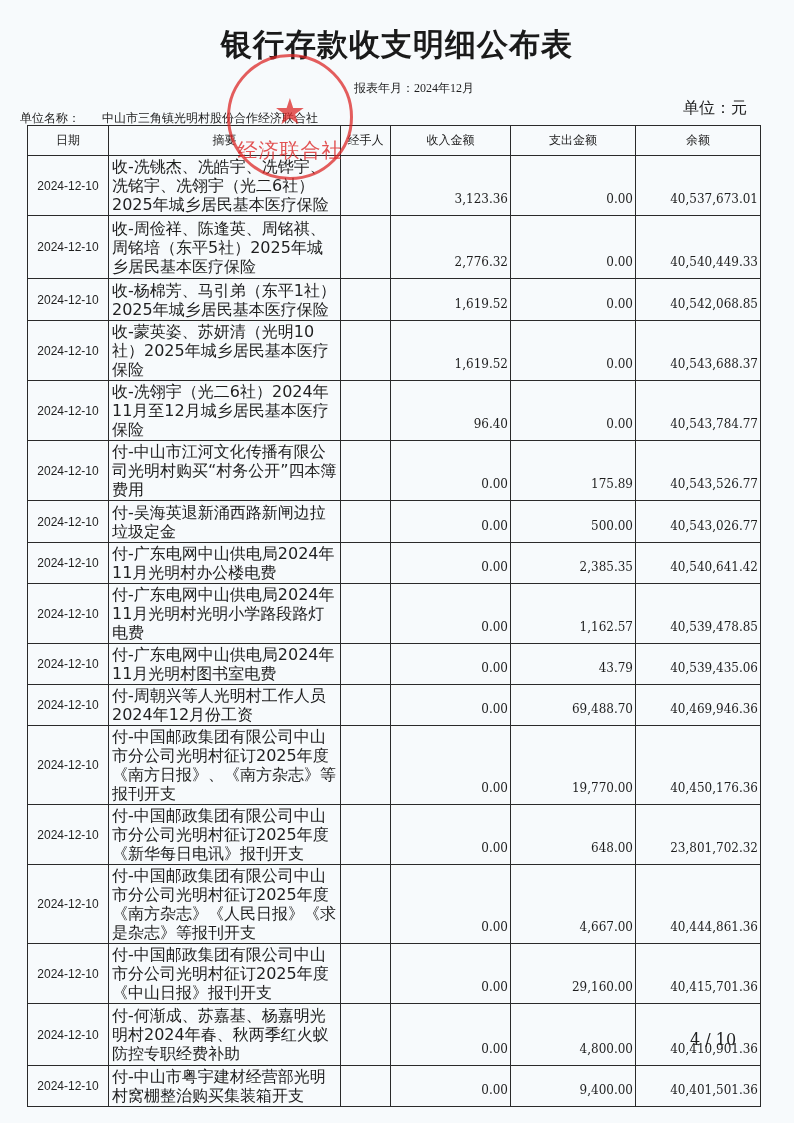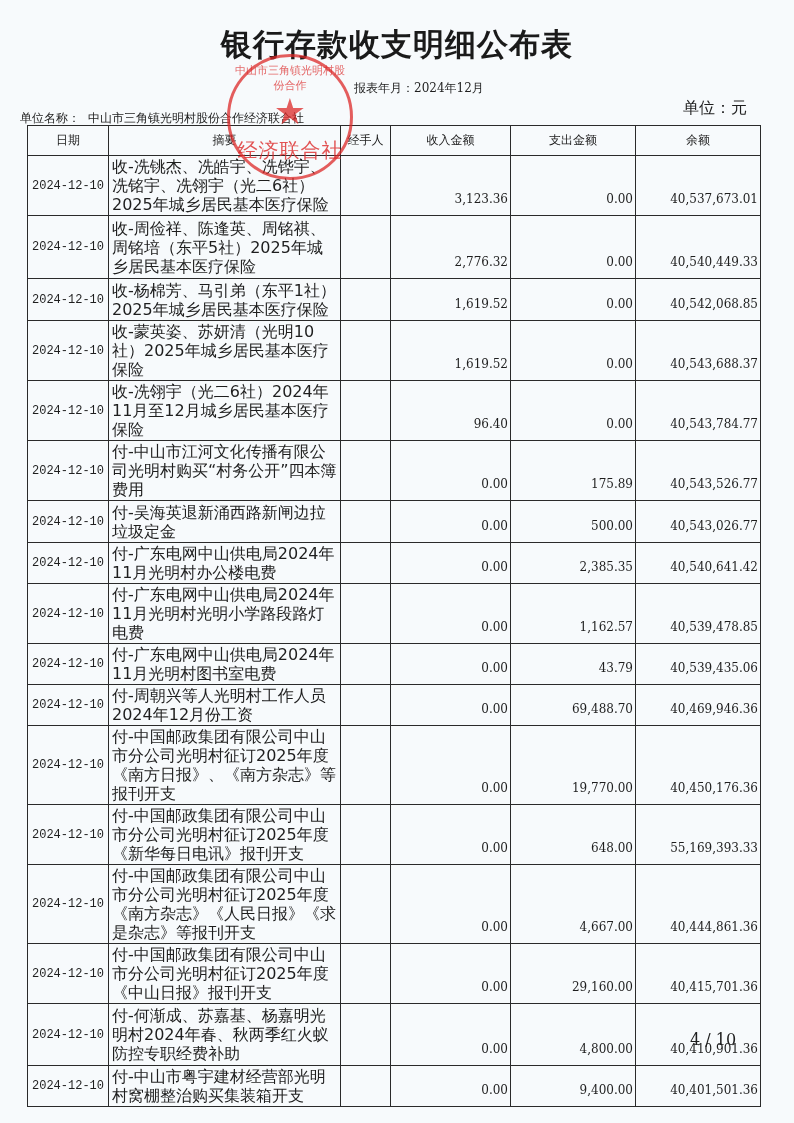--- a/index.html
+++ b/index.html
@@ -4,31 +4,31 @@
 <style>
   html, body { margin:0; padding:0; }
   body {
     width:794px; height:1123px; background:#f7fafc; position:relative; overflow:hidden;
     font-family: "DejaVu Serif", "Liberation Serif", serif; color:#1e1e1e;
   }
   .title {
     position:absolute; left:0; width:794px; top:4px; text-align:center;
     font-family:"DejaVu Sans", sans-serif; font-size:31px; font-weight:bold; letter-spacing:1px; color:#1a1a1a;margin-top:20px;
   }
-  .period { position:absolute; left:354px; top:80px; font-size:12px; }
+  .period { position:absolute; left:354px; top:80px; font-size:12px;font-family:Liberation Serif, serif; }
   .unit { position:absolute; left:683px; top:98px; font-size:16px; }
   .org { position:absolute; left:20px; top:110px; font-size:12px; }
-  .org .lbl { margin-right:8px; }
+  .org .lbl { margin-right:22px; }
   table {
     position:absolute; left:27px; top:125px; border-collapse:collapse; table-layout:fixed;
     font-size:12px;
   }
   td, th { border:1px solid #2a2a2a; padding:0 2px; }
   th { font-weight:normal; height:29px; text-align:center; font-family:Liberation Mono, monospace; }
-  td.date { text-align:center; font-family:Liberation Mono, monospace; }
+  td.date { text-align:center; font-family:Liberation Sans, sans-serif; }
   td.summary { text-align:left; line-height:19px; padding:1px 3px; font-family:"DejaVu Sans", sans-serif; font-size:16px; vertical-align:middle; }
   td.num { text-align:right; vertical-align:bottom; padding-bottom:9px; font-family:"DejaVu Serif", serif; }
   td.handler { }
   .page-num { position:absolute; left:690px; top:1030px; font-size:16px; }
   .stamp {
     position:absolute; left:227px; top:54px; width:126px; height:126px; border-radius:50%;
     border:3px solid rgba(220,40,40,0.75); box-sizing:border-box; pointer-events:none;
   }
   .stamp .star {
     position:absolute; left:0; width:100%; top:34px; text-align:center; font-size:36px; color:rgba(220,40,40,0.75);
@@ -167,21 +167,21 @@
         <td class="num">0.00</td>
         <td class="num">19,770.00</td>
         <td class="num">40,450,176.36</td>
       </tr>
       <tr style="height: 59px;">
         <td class="date">2024-12-10</td>
         <td class="summary">付-中国邮政集团有限公司中山市分公司光明村征订2025年度《新华每日电讯》报刊开支</td>
         <td class="handler"></td>
         <td class="num">0.00</td>
         <td class="num">648.00</td>
-        <td class="num">55,169,393.33</td>
+        <td class="num">23,801,702.32</td>
       </tr>
       <tr style="height: 61px;">
         <td class="date">2024-12-10</td>
         <td class="summary">付-中国邮政集团有限公司中山市分公司光明村征订2025年度《南方杂志》《人民日报》《求是杂志》等报刊开支</td>
         <td class="handler"></td>
         <td class="num">0.00</td>
         <td class="num">4,667.00</td>
         <td class="num">40,444,861.36</td>
       </tr>
       <tr style="height: 58px;">
@@ -205,18 +205,17 @@
         <td class="summary">付-中山市粤宇建材经营部光明村窝棚整治购买集装箱开支</td>
         <td class="handler"></td>
         <td class="num">0.00</td>
         <td class="num">9,400.00</td>
         <td class="num">40,401,501.36</td>
       </tr>
     </tbody>
 </table>
 
 <div class="stamp">
-  <div class="ring">中山市三角镇光明村股份合作</div>
   <div class="star">★</div>
   <div class="inner">经济联合社</div>
 </div>
 
 <div class="page-num">4 / 10</div>
 
 </body></html>

